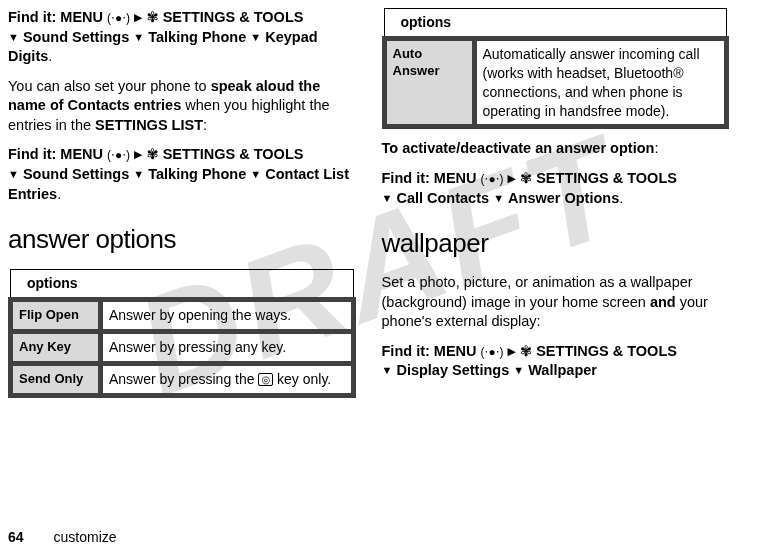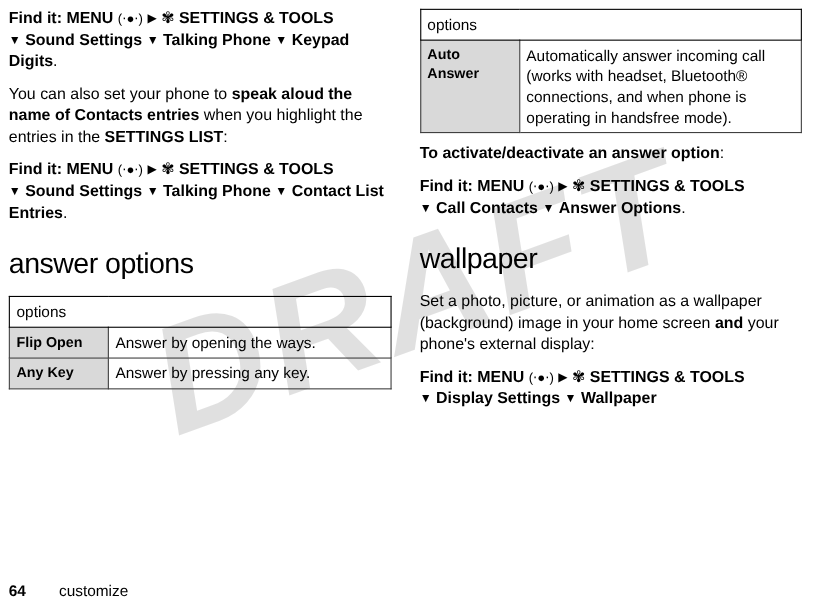--- a/index.html
+++ b/index.html
@@ -56,26 +56,26 @@
     }
     table.opts {
       width: 100%;
       border-collapse: collapse;
       margin-top: 4px;
       margin-bottom: 10px;
     }
     table.opts th {
       border: 1px solid #000;
       text-align: left;
-      font-weight: normal;
-      padding: 4px 6px;
+      font-weight: bold;
+      padding: 4px 16px;
       font-size: 14px;
     }
     table.opts td {
-      border: 1px solid #404040;
+      border: 5px solid #404040;
       padding: 4px 6px;
       font-size: 14px;
       vertical-align: top;
       margin-top: 30px;
     }
     table.opts td:first-child {
       background: #d9d9d9;
       font-family: Arial, sans-serif;
       font-weight: bold;
       font-stretch: condensed;
@@ -152,20 +152,26 @@
             <th colspan="2">options</th>
           </tr>
       <tr>
         <td>Flip Open</td>
         <td>Answer by opening the ways.</td>
       </tr>
       <tr>
         <td>Any Key</td>
         <td>Answer by pressing any key.</td>
       </tr>
+      <tr>
+        <td>Send Only</td>
+        <td>
+          <span>Answer by pressing the </span><span class="keybox">◎</span><span> key only.</span>
+        </td>
+      </tr>
     </tbody>
       </table>
   </div>
 
   <div class="col">
 
     <table class="opts" style="margin-top:0">
       <tbody>
           <tr>
             <th colspan="2">options</th>

